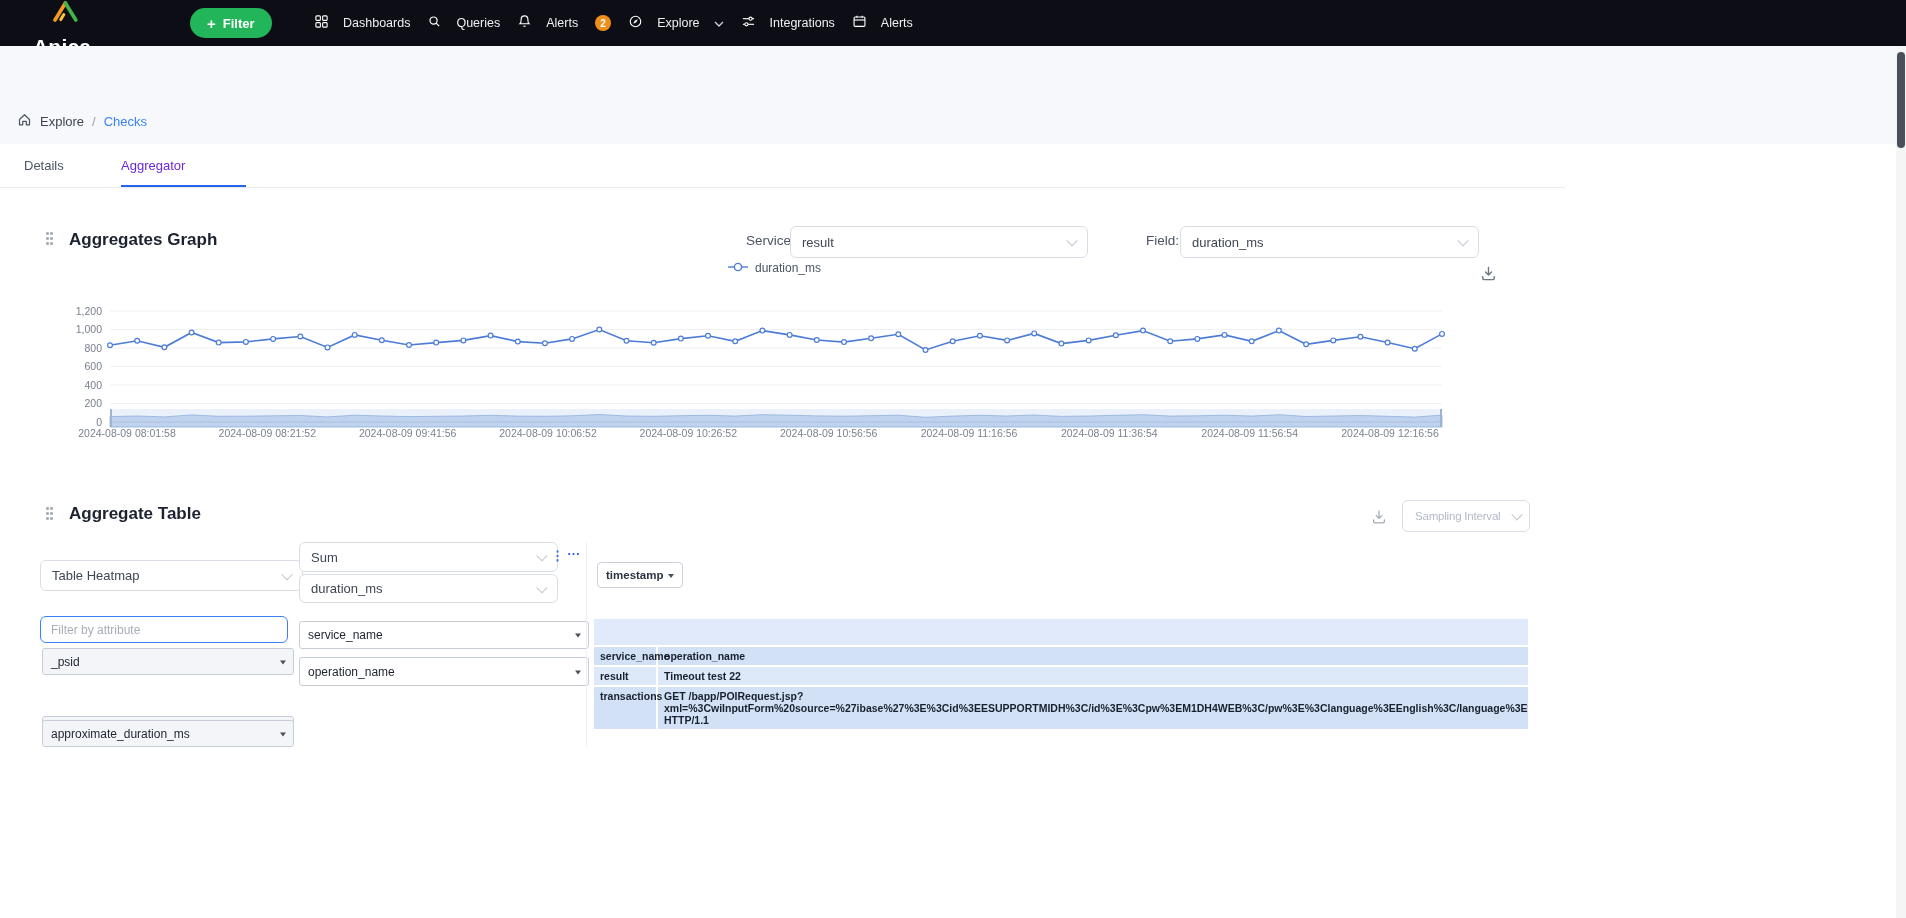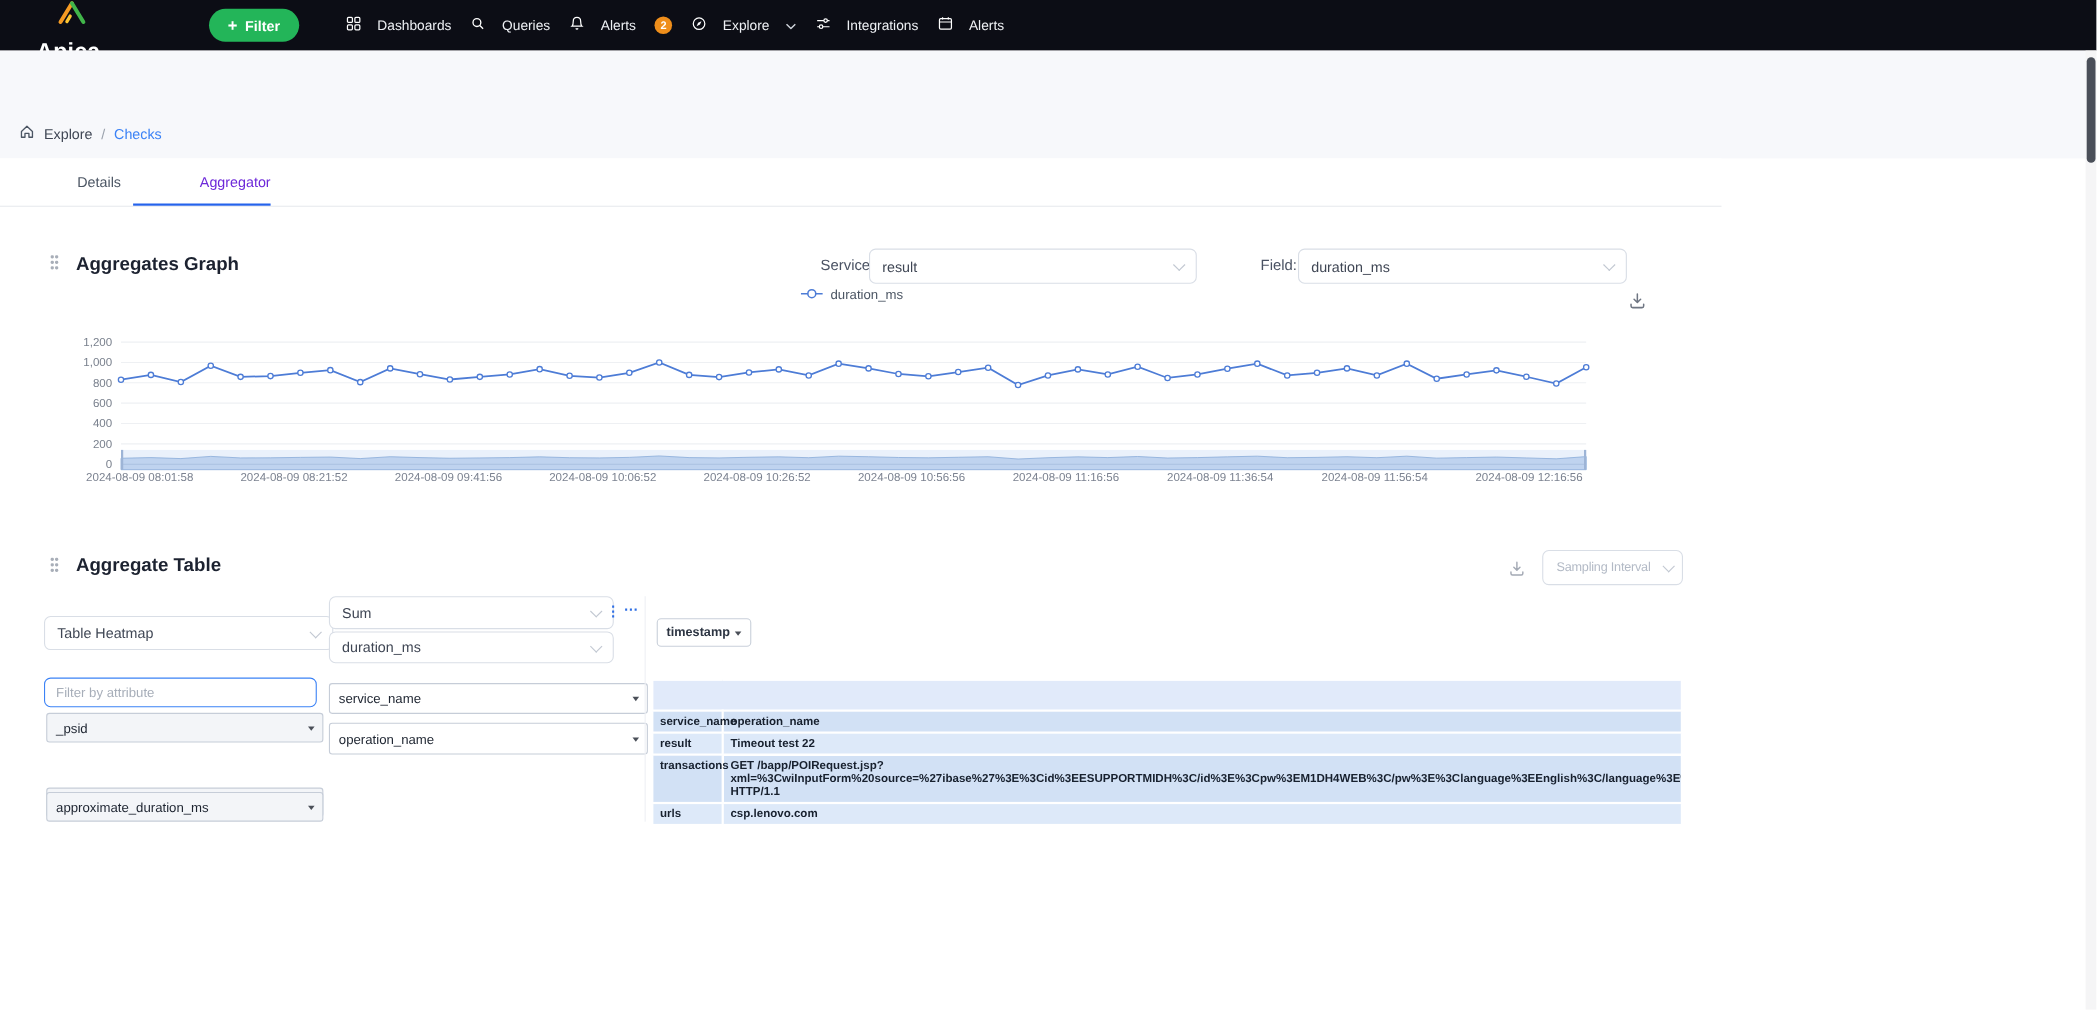--- a/index.html
+++ b/index.html
@@ -34,21 +34,21 @@
   .crumb-sep{color:#9aa1ac;}
   .crumb-checks{color:#3b82f6;cursor:pointer;}
   .tab-inactive{position:absolute;left:30px;top:107px;width:77px;height:37px;line-height:37px;text-align:center;
     font-size:13px;color:#3f4654;cursor:pointer;}
   .tab-active{position:absolute;left:137px;top:106px;width:171px;height:38px;background:#fff;border-radius:8px 8px 0 0;
     display:flex;align-items:center;justify-content:center;gap:8px;font-size:13px;color:#2563eb;cursor:pointer;}
   .tab-close{color:#8b93a1;font-size:14px;margin-left:2px;cursor:pointer;}
 
   
   .subtab-row{position:absolute;top:144px;left:0;width:1565px;height:43px;background:#fff;border-bottom:1px solid #e8eaee;}
-  .subtab{position:absolute;top:0;height:43px;line-height:43px;text-align:right;font-size:13px;cursor:pointer;}
+  .subtab{position:absolute;top:0;height:43px;line-height:43px;text-align:left;font-size:13px;cursor:pointer;}
   .subtab.details{left:24px;width:86px;color:#4b5563;}
   .subtab.aggregator{left:121px;width:125px;color:#6d28d9;}
   .inkbar{position:absolute;left:121px;top:41px;width:125px;height:2px;background:#2563eb;}
 
   
   .section-title{position:absolute;font-size:17px;font-weight:bold;color:#1c2230;}
   .dots{position:absolute;display:grid;grid-template-columns:repeat(2,4px);grid-auto-rows:5px;}
   .dots i{width:2.6px;height:2.6px;border-radius:50%;background:#a8aeb8;}
 
   
@@ -416,22 +416,18 @@
   <tr class="r-light">
     <td>result</td>
     <td>Timeout test 22</td>
   </tr>
   <tr class="r-dark">
     <td>transactions</td>
     <td class="pre">GET /bapp/POIRequest.jsp?
 xml=%3CwiInputForm%20source=%27ibase%27%3E%3Cid%3EESUPPORTMIDH%3C/id%3E%3Cpw%3EM1DH4WEB%3C/pw%3E%3Clanguage%3EEnglish%3C/language%3E%3Ctype%3E2537%3C/type%3E%3E%
 HTTP/1.1</td>
   </tr>
-  <tr class="r-light">
-    <td>urls</td>
-    <td>csp.lenovo.com</td>
-  </tr>
 </tbody>
   </table>
 
 <div class="sb-track">
   <div class="sb-thumb"></div>
 </div>
 
 </body></html>

